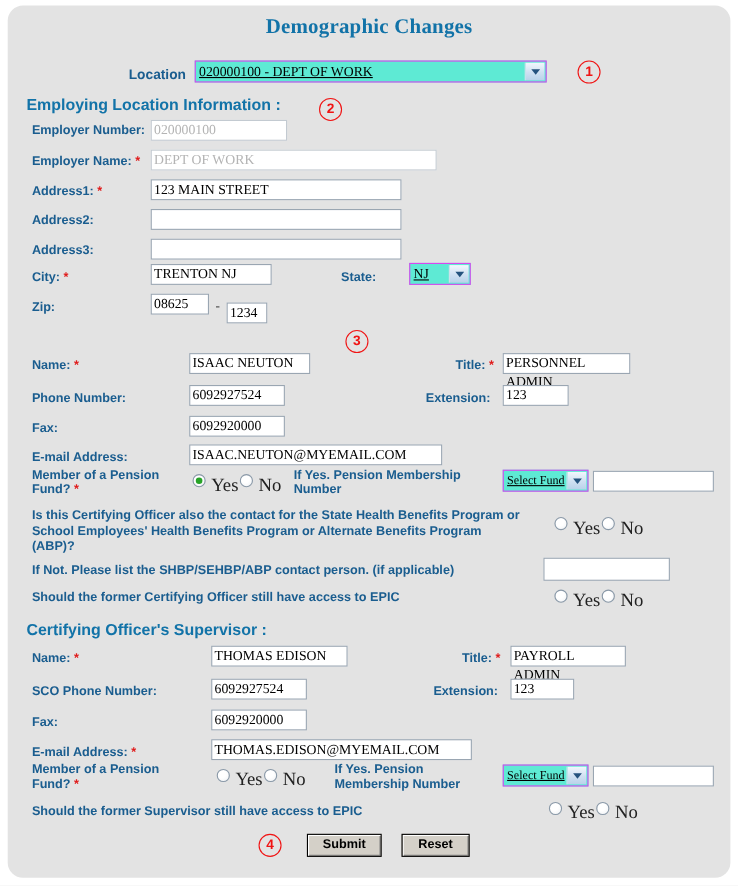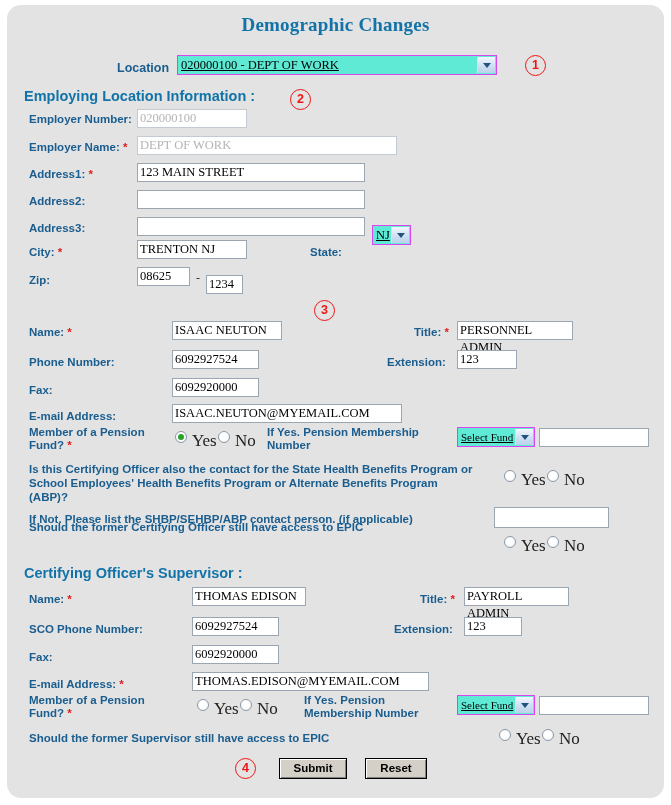--- a/index.html
+++ b/index.html
@@ -174,38 +174,38 @@
       <span>020000100 - DEPT OF WORK</span>
       <span class="arrowbox"></span>
     </div>
     <div class="mark" style="left:518px; top:50px;">1</div>
   </div>
 
   <div class="sec" style="left:17px; top:83px;">Employing Location Information :</div>
   <div class="mark" style="left:283px; top:84px;">2</div>
 
   <div class="lbl" style="left:22px; top:108px;">Employer Number:</div>
-  <div class="inp disabled" style="left:130px; top:104px; width:110px;">020000100</div>
+  <div class="inp disabled" style="left:130px; top:104px; width:124px;">020000100</div>
 
   <div class="lbl" style="left:22px; top:136px;"><span>Employer Name:</span> <span class="req">*</span></div>
   <div class="inp disabled" style="left:130px; top:131px; width:260px;">DEPT OF WORK</div>
 
   <div class="lbl" style="left:22px; top:163px;"><span>Address1:</span> <span class="req">*</span></div>
   <div class="inp" style="left:130px; top:158px; width:228px;">123 MAIN  STREET</div>
 
   <div class="lbl" style="left:22px; top:190px;">Address2:</div>
   <div class="inp" style="left:130px; top:185px; width:228px;"></div>
 
   <div class="lbl" style="left:22px; top:217px;">Address3:</div>
   <div class="inp" style="left:130px; top:212px; width:228px;"></div>
 
   <div class="lbl" style="left:22px; top:241px;"><span>City:</span> <span class="req">*</span></div>
   <div class="inp" style="left:130px; top:235px; width:110px;">TRENTON  NJ</div>
   <div class="lbl" style="left:303px; top:241px;">State:</div>
-  <div class="sel" style="left:365px; top:220px; width:39px;">
+  <div class="sel" style="left:365px; top:234px; width:56px;">
     <span>NJ</span>
     <span class="arrowbox"></span>
   </div>
 
   <div class="lbl" style="left:22px; top:269px;">Zip:</div>
   <div class="inp" style="left:130px; top:262px; width:53px;">08625</div>
   <div class="dash" style="left:189px; top:266px;">-</div>
   <div class="inp" style="left:199px; top:270px; width:37px;">1234</div>
 
   <div class="mark" style="left:307px; top:295px;">3</div>
@@ -251,30 +251,30 @@
     <span>(ABP)?</span>
   </div>
   <div class="radio" style="left:497px; top:465px;"></div>
   <div class="rlab" style="left:514px; top:465px;">Yes</div>
   <div class="radio" style="left:540px; top:465px;"></div>
   <div class="rlab" style="left:557px; top:465px;">No</div>
 
   <div class="lbl" style="left:22px; top:508px;">If Not. Please list the SHBP/SEHBP/ABP contact person. (if applicable)</div>
   <div class="inp" style="left:487px; top:502px; width:115px; height:21px;"></div>
 
-  <div class="lbl" style="left:22px; top:516px;">Should the former Certifying Officer still have access to EPIC</div>
+  <div class="lbl" style="left:22px; top:532px;">Should the former Certifying Officer still have access to EPIC</div>
   <div class="radio" style="left:497px; top:531px;"></div>
   <div class="rlab" style="left:514px; top:531px;">Yes</div>
   <div class="radio" style="left:540px; top:531px;"></div>
   <div class="rlab" style="left:557px; top:531px;">No</div>
 
   <div class="sec" style="left:17px; top:560px;">Certifying Officer's Supervisor :</div>
 
   <div class="lbl" style="left:22px; top:588px;"><span>Name:</span> <span class="req">*</span></div>
-  <div class="inp" style="left:185px; top:582px; width:114px;">THOMAS EDISON</div>
+  <div class="inp" style="left:185px; top:582px; width:124px;">THOMAS EDISON</div>
   <div class="lbl" style="left:413px; top:588px;"><span>Title:</span> <span class="req">*</span></div>
   <div class="inp" style="left:457px; top:582px; width:105px;">PAYROLL ADMIN</div>
 
   <div class="lbl" style="left:22px; top:618px;">SCO Phone Number:</div>
   <div class="inp" style="left:185px; top:612px; width:87px;">6092927524</div>
   <div class="lbl" style="left:387px; top:618px;">Extension:</div>
   <div class="inp" style="left:457px; top:612px; width:58px;">123</div>
 
   <div class="lbl" style="left:22px; top:646px;">Fax:</div>
   <div class="inp" style="left:185px; top:640px; width:87px;">6092920000</div>

